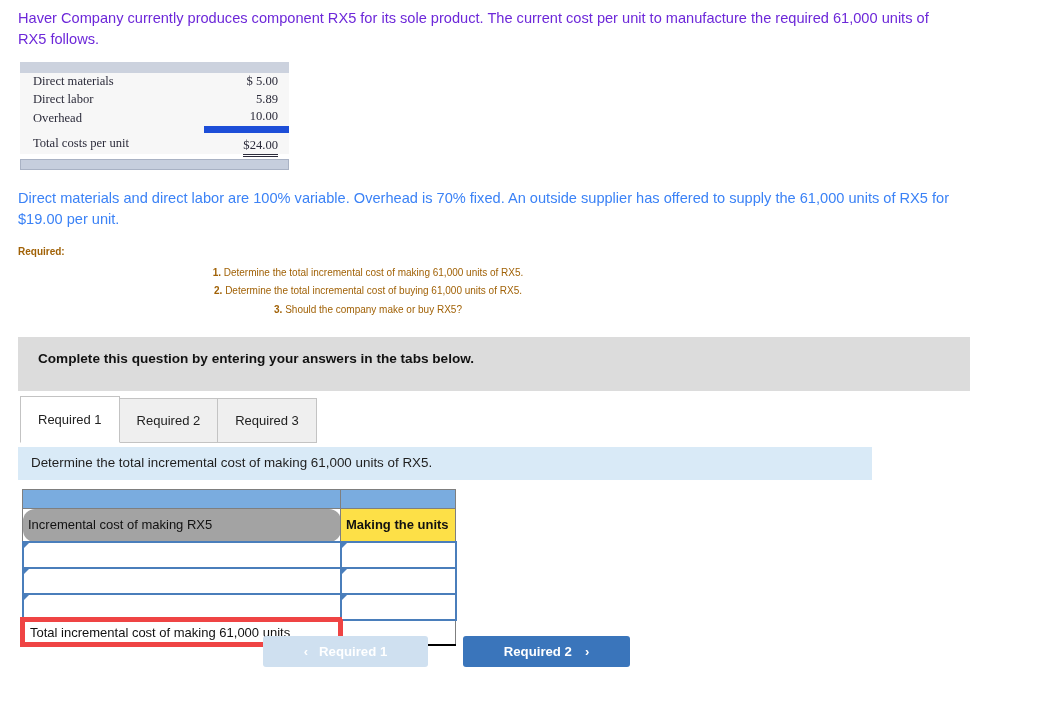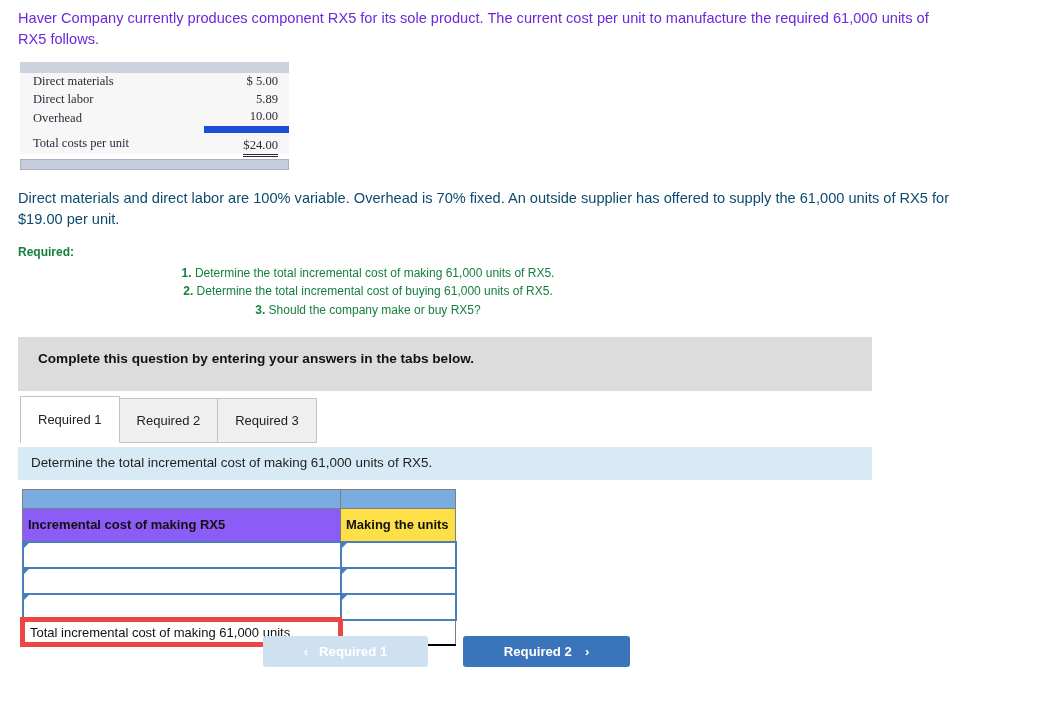--- a/index.html
+++ b/index.html
@@ -77,43 +77,43 @@
   }
 
   
   .para-variable {
     position: absolute;
     left: 18px;
     top: 188px;
     width: 940px;
     font-size: 14.6px;
     line-height: 21px;
-    color: #0c4a6e;
+    color: #3b82f6;
   }
 
   
   .required-block {
     position: absolute;
     left: 18px;
     top: 243px;
     width: 700px;
-    font-size: 12px;
+    font-size: 10px;
     line-height: 18.5px;
-    color: #15803d;
+    color: #a16207;
   }
   .required-block .req-title { font-weight: bold; margin-bottom: 2px; }
   .required-block .req-line { margin-bottom: 0px; text-align: center; }
   .required-block .req-line b { font-weight: bold; }
 
   
   .grey-banner {
     position: absolute;
     left: 18px;
     top: 337px;
-    width: 854px;
+    width: 952px;
     height: 54px;
     background: #dcdcdc;
     box-sizing: border-box;
   }
   .grey-banner .banner-text {
     position: absolute;
     left: 20px;
     top: 14px;
     font-size: 13.6px;
     font-weight: bold;
@@ -185,23 +185,24 @@
     border: 1px solid #7f7f7f;
     height: 22px;
     box-sizing: border-box;
     padding: 0 5px;
   }
   td.hdr-blue {
     background: #7aacdf;
     height: 19px;
   }
   td.hdr-grey {
-    background: #8b5cf6;
-    font-weight: bold;
+    background: #a3a3a3;
+    font-weight: normal;
     height: 25px;
+    border-radius: 12px;
   }
   td.hdr-blue-label {
     background: #fde047;
     font-weight: bold;
     height: 33px;
   }
   td.input-cell {
     background: #ffffff;
     border: 2px solid #4a7ebb;
     height: 26px;

